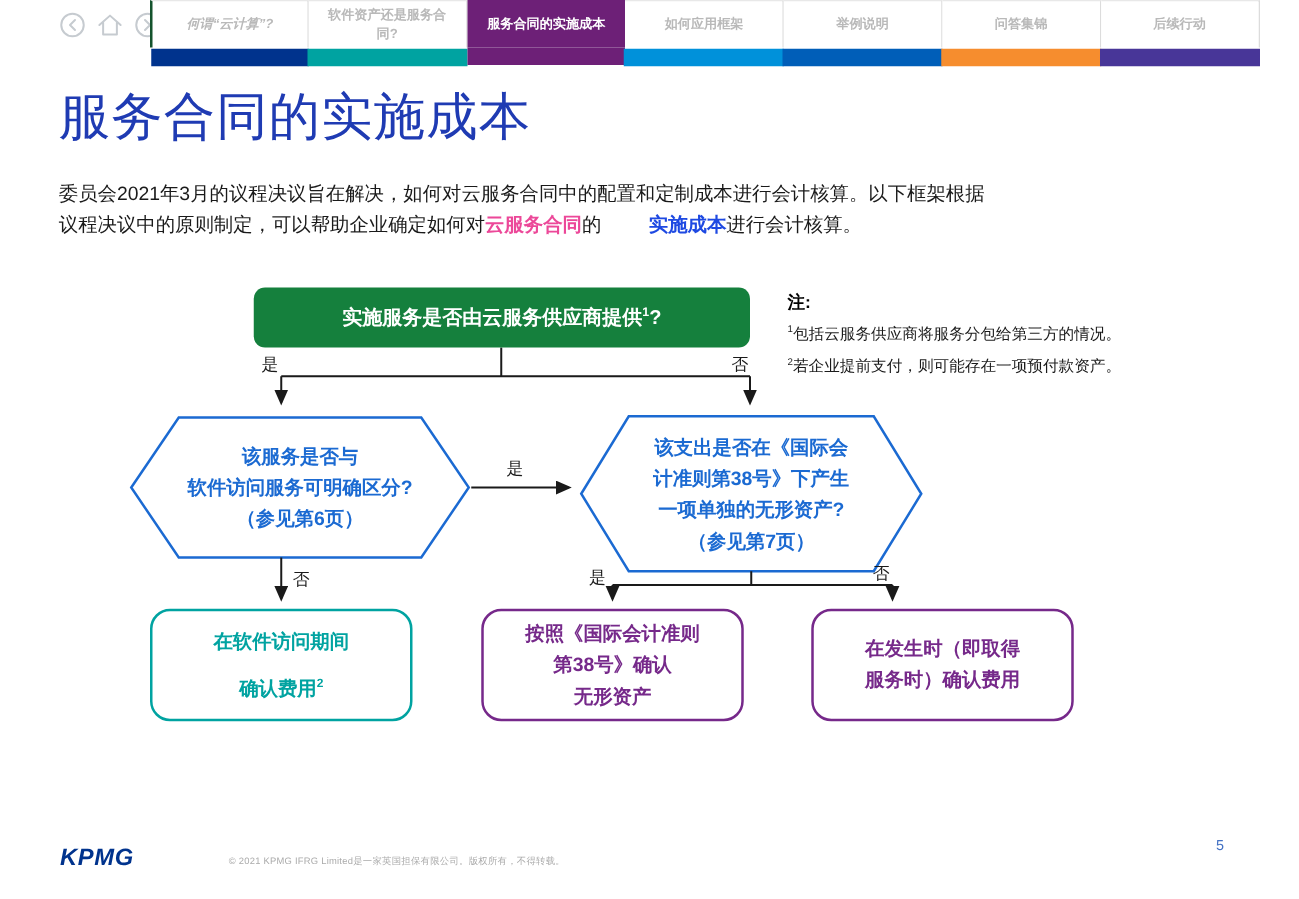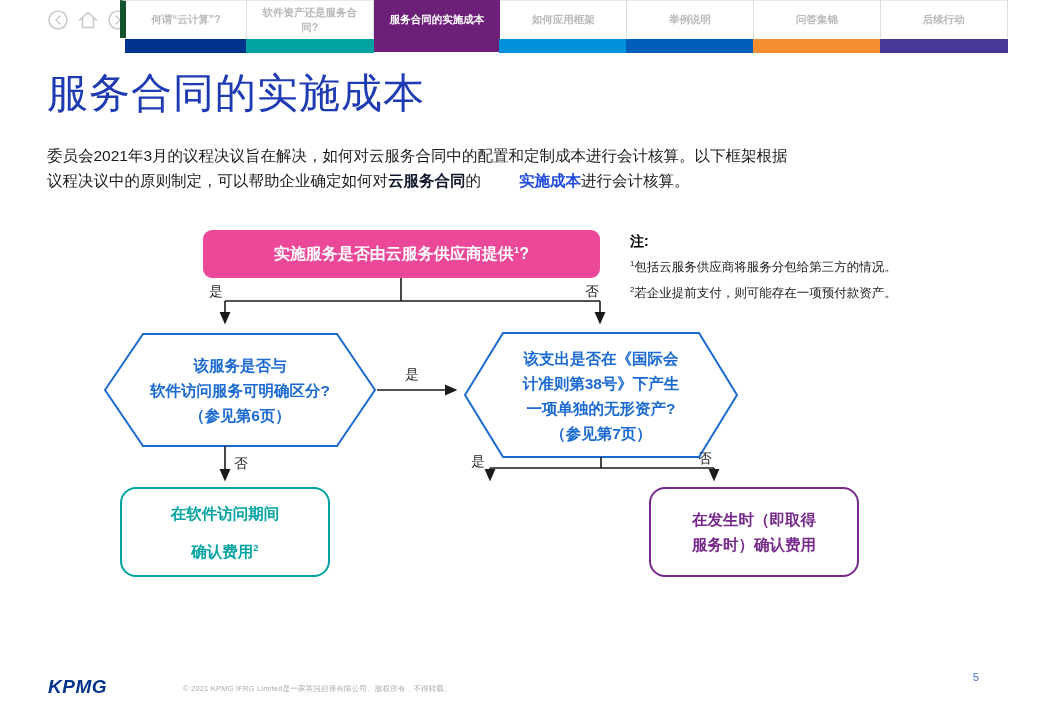--- a/index.html
+++ b/index.html
@@ -26,21 +26,21 @@
   .tab {
     position: relative;
     width: 126.8px; height: 38px;
     border-right: 1px solid #dcdcdc;
     border-top: 1px solid #e8e8e8;
     display: flex; align-items: center; justify-content: center;
     text-align: center;
     cursor: pointer;
     background: #fff;
   }
-  .tab:first-child { border-left: 6px solid #14532d; }
+  .tab:first-child { border-left: 2px solid #14532d; font-style: italic; }
   .tab-label {
     font-size: 10.5px; font-weight: 700; color: #b9b9b9;
     line-height: 1.35; padding: 0 10px;
   }
   .tab-underline {
     position: absolute; left: -1px; right: -1px; top: 38px; height: 14px;
   }
   .tab.active { border: none; }
   .tab.active .tab-label { color: #ffffff; }
   .tab.active .tab-underline { left: 0; right: 0; }
@@ -159,21 +159,21 @@
     <div class="tab">
       <span class="tab-label">后续行动</span>
       <div class="tab-underline" style="background-color: rgb(72, 54, 152);"></div>
     </div>
   </div>
 
   <h1 class="page-title" style="color: rgb(31, 59, 179);">服务合同的实施成本</h1>
 
   <p class="intro">
     <span>委员会2021年3月的议程决议旨在解决，如何对云服务合同中的配置和定制成本进行会计核算。以下框架根据</span><br>
-    <span>议程决议中的原则制定，可以帮助企业确定如何对</span><b class="teal" style="color: #0f172a;">云服务合同</b><span>的</span><b class="blue" style="color: rgb(30, 73, 226);">实施成本</b><span>进行会计核算。</span>
+    <span>议程决议中的原则制定，可以帮助企业确定如何对</span><b class="teal" style="color: #ec4899;">云服务合同</b><span>的</span><b class="blue" style="color: rgb(30, 73, 226);">实施成本</b><span>进行会计核算。</span>
   </p>
 
   <svg class="fc-svg" viewBox="0 0 1039 719">
     <defs>
       <marker id="arrow" markerWidth="9" markerHeight="8" refX="6.5" refY="3.5" orient="auto">
         <path d="M0,0 L8,3.5 L0,7 Z" fill="#1a1a1a"></path>
       </marker>
     </defs>
 
     <path d="M401 278 L401 301 M225 301 L600 301" fill="none" stroke="#1a1a1a" stroke-width="1.6"></path>
@@ -185,21 +185,21 @@
 
     <line x1="377" y1="390" x2="455" y2="390" stroke="#1a1a1a" stroke-width="1.6" marker-end="url(#arrow)"></line>
 
     <line x1="225" y1="446" x2="225" y2="479" stroke="#1a1a1a" stroke-width="1.6" marker-end="url(#arrow)"></line>
 
     <path d="M601 457 L601 468 M490 468 L714 468" fill="none" stroke="#1a1a1a" stroke-width="1.6"></path>
     <line x1="490" y1="468" x2="490" y2="479" stroke="#1a1a1a" stroke-width="1.6" marker-end="url(#arrow)"></line>
     <line x1="714" y1="468" x2="714" y2="479" stroke="#1a1a1a" stroke-width="1.6" marker-end="url(#arrow)"></line>
   </svg>
 
-  <div class="fc-topbox" style="background-color: #ec4899; justify-content: center;">
+  <div class="fc-topbox" style="background-color: #15803d; justify-content: center;">
     <span><span>实施服务是否由云服务供应商提供</span><sup>1</sup><span>?</span></span>
   </div>
 
   <div class="fc-label" style="left:216px; top:283px;">是</div>
   <div class="fc-label" style="left:592px; top:283px;">否</div>
   <div class="fc-label" style="left:412px; top:366px;">是</div>
   <div class="fc-label" style="left:241px; top:455px;">否</div>
   <div class="fc-label" style="left:478px; top:453px;">是</div>
   <div class="fc-label" style="left:705px; top:450px;">否</div>
 
@@ -212,20 +212,25 @@
     <div>该支出是否在《国际会</div>
     <div>计准则第38号》下产生</div>
     <div>一项单独的无形资产?</div>
     <div>（参见第7页）</div>
   </div>
 
   <div class="fc-outcome t1" style="color: rgb(0, 163, 161); border-color: rgb(0, 163, 161); gap: 13px;">
     <div>在软件访问期间</div>
     <div><span>确认费用</span><sup>2</sup></div>
   </div>
+  <div class="fc-outcome p1" style="color: rgb(118, 41, 138); border-color: rgb(118, 41, 138);">
+    <div>按照《国际会计准则</div>
+    <div>第38号》确认</div>
+    <div>无形资产</div>
+  </div>
   <div class="fc-outcome p2" style="color: rgb(118, 41, 138); border-color: rgb(118, 41, 138);">
     <div>在发生时（即取得</div>
     <div>服务时）确认费用</div>
   </div>
 
   <div class="notes">
     <div class="notes-title">注:</div>
     <div class="note-item"><sup>1</sup><span>包括云服务供应商将服务分包给第三方的情况。</span></div>
     <div class="note-item"><sup>2</sup><span>若企业提前支付，则可能存在一项预付款资产。</span></div>
   </div>

